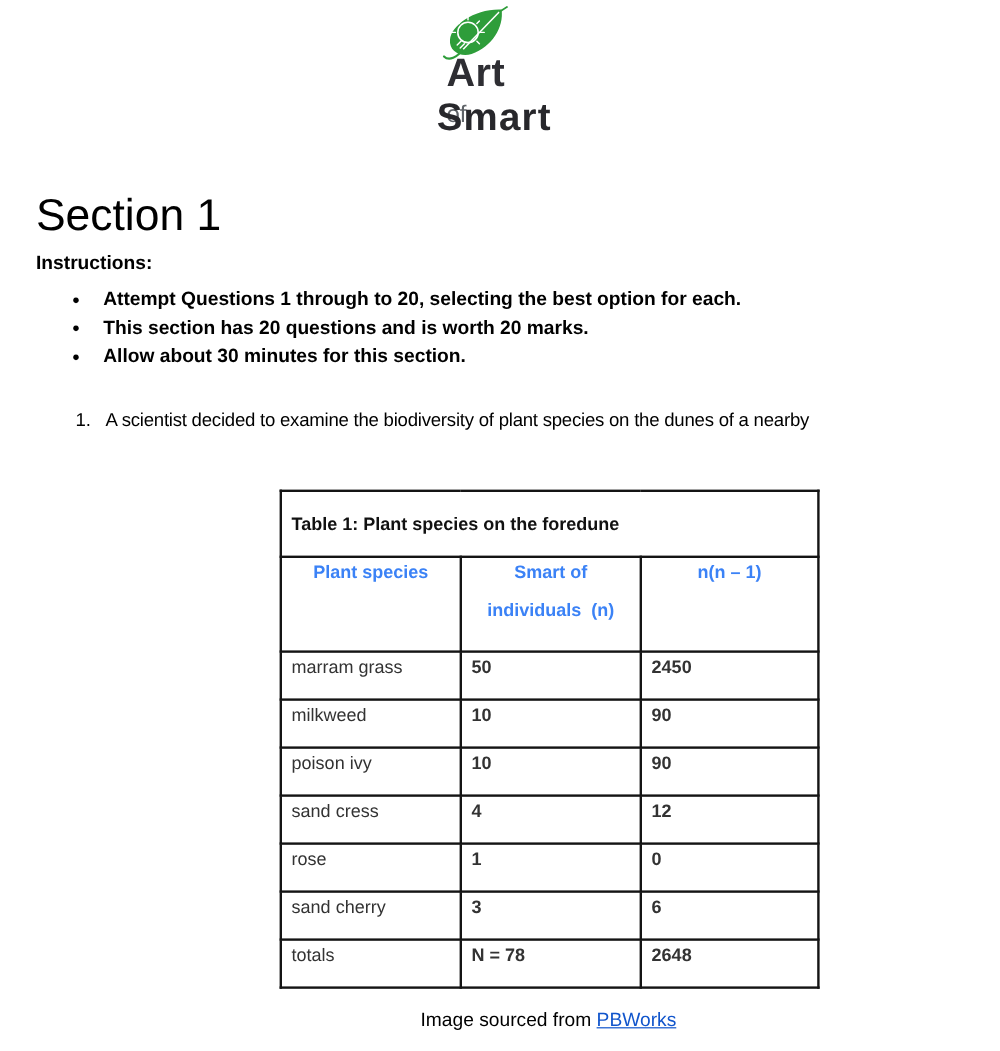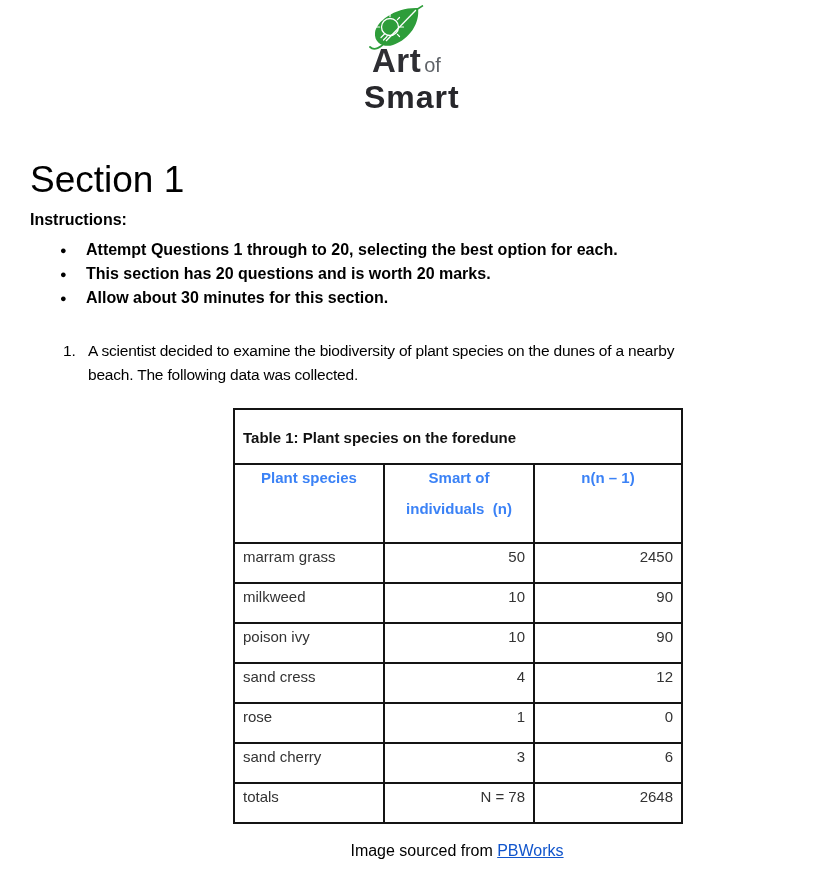--- a/index.html
+++ b/index.html
@@ -11,21 +11,21 @@
     font-family: "Liberation Sans", sans-serif;
     color: #000000;
     overflow: hidden;
   }
 
   
   .logo-svg { position: absolute; left: 366px; top: 5px; width: 60px; height: 48px; }
   .logo-line1 {
     position: absolute; left: 372px; top: 44px;
     display: flex; align-items: baseline; gap: 3px;
-    font-weight: bold; color: #2E2E33; line-height: 33px;
+    font-weight: bold; color: #2E2E33; line-height: 33px; flex-direction: column;
   }
   .logo-art { font-size: 33px; letter-spacing: 0.5px; }
   .logo-of  { font-size: 20px; font-weight: normal; color: #5F6368; }
   .logo-line2 {
     position: absolute; left: 364px; top: 81px;
     font-size: 32px; font-weight: bold; color: #27272B;
     letter-spacing: 1px; line-height: 33px;
   }
 
   
@@ -67,21 +67,21 @@
     border: 2px solid #141414;
     vertical-align: top;
     padding: 4px 8px 0 8px;
     font-size: 15px;
   }
   .title-row td { height: 34px; font-weight: bold; padding-top: 19px; color: #111; }
   .header-row td { height: 73px; font-weight: bold; text-align: center; color: #3b82f6; }
   .h2l2 { margin-top: 14px; white-space: pre-wrap; }
   .body-row td { height: 34px; color: #333333; }
   .body-row .species { text-align: left; }
-  .body-row .num { text-align: right; }
+  .body-row .num { text-align: left; font-weight: bold; }
 
   
   .footer {
     position: absolute; left: 233px; top: 841px; width: 448px;
     text-align: center; font-size: 16px; line-height: 20px;
   }
   .footer a { color: #1155CC; text-decoration: underline; }
 </style>
 </head>
 <body>
@@ -136,21 +136,20 @@
     <li class="instr-item">
       <span class="bullet"></span>
       <span>Allow about 30 minutes for this section.</span>
     </li>
   </ul>
 
   <div class="question">
     <span class="qnum">1.</span>
     <span class="qtext">
       <span class="qline">A scientist decided to examine the biodiversity of plant species on the dunes of a nearby</span>
-      <span class="qline">beach. The following data was collected.</span>
     </span>
   </div>
 
   <table class="data-table">
     <colgroup>
         <col style="width:150px">
         <col style="width:150px">
         <col style="width:148px">
       </colgroup>
     <tbody>

